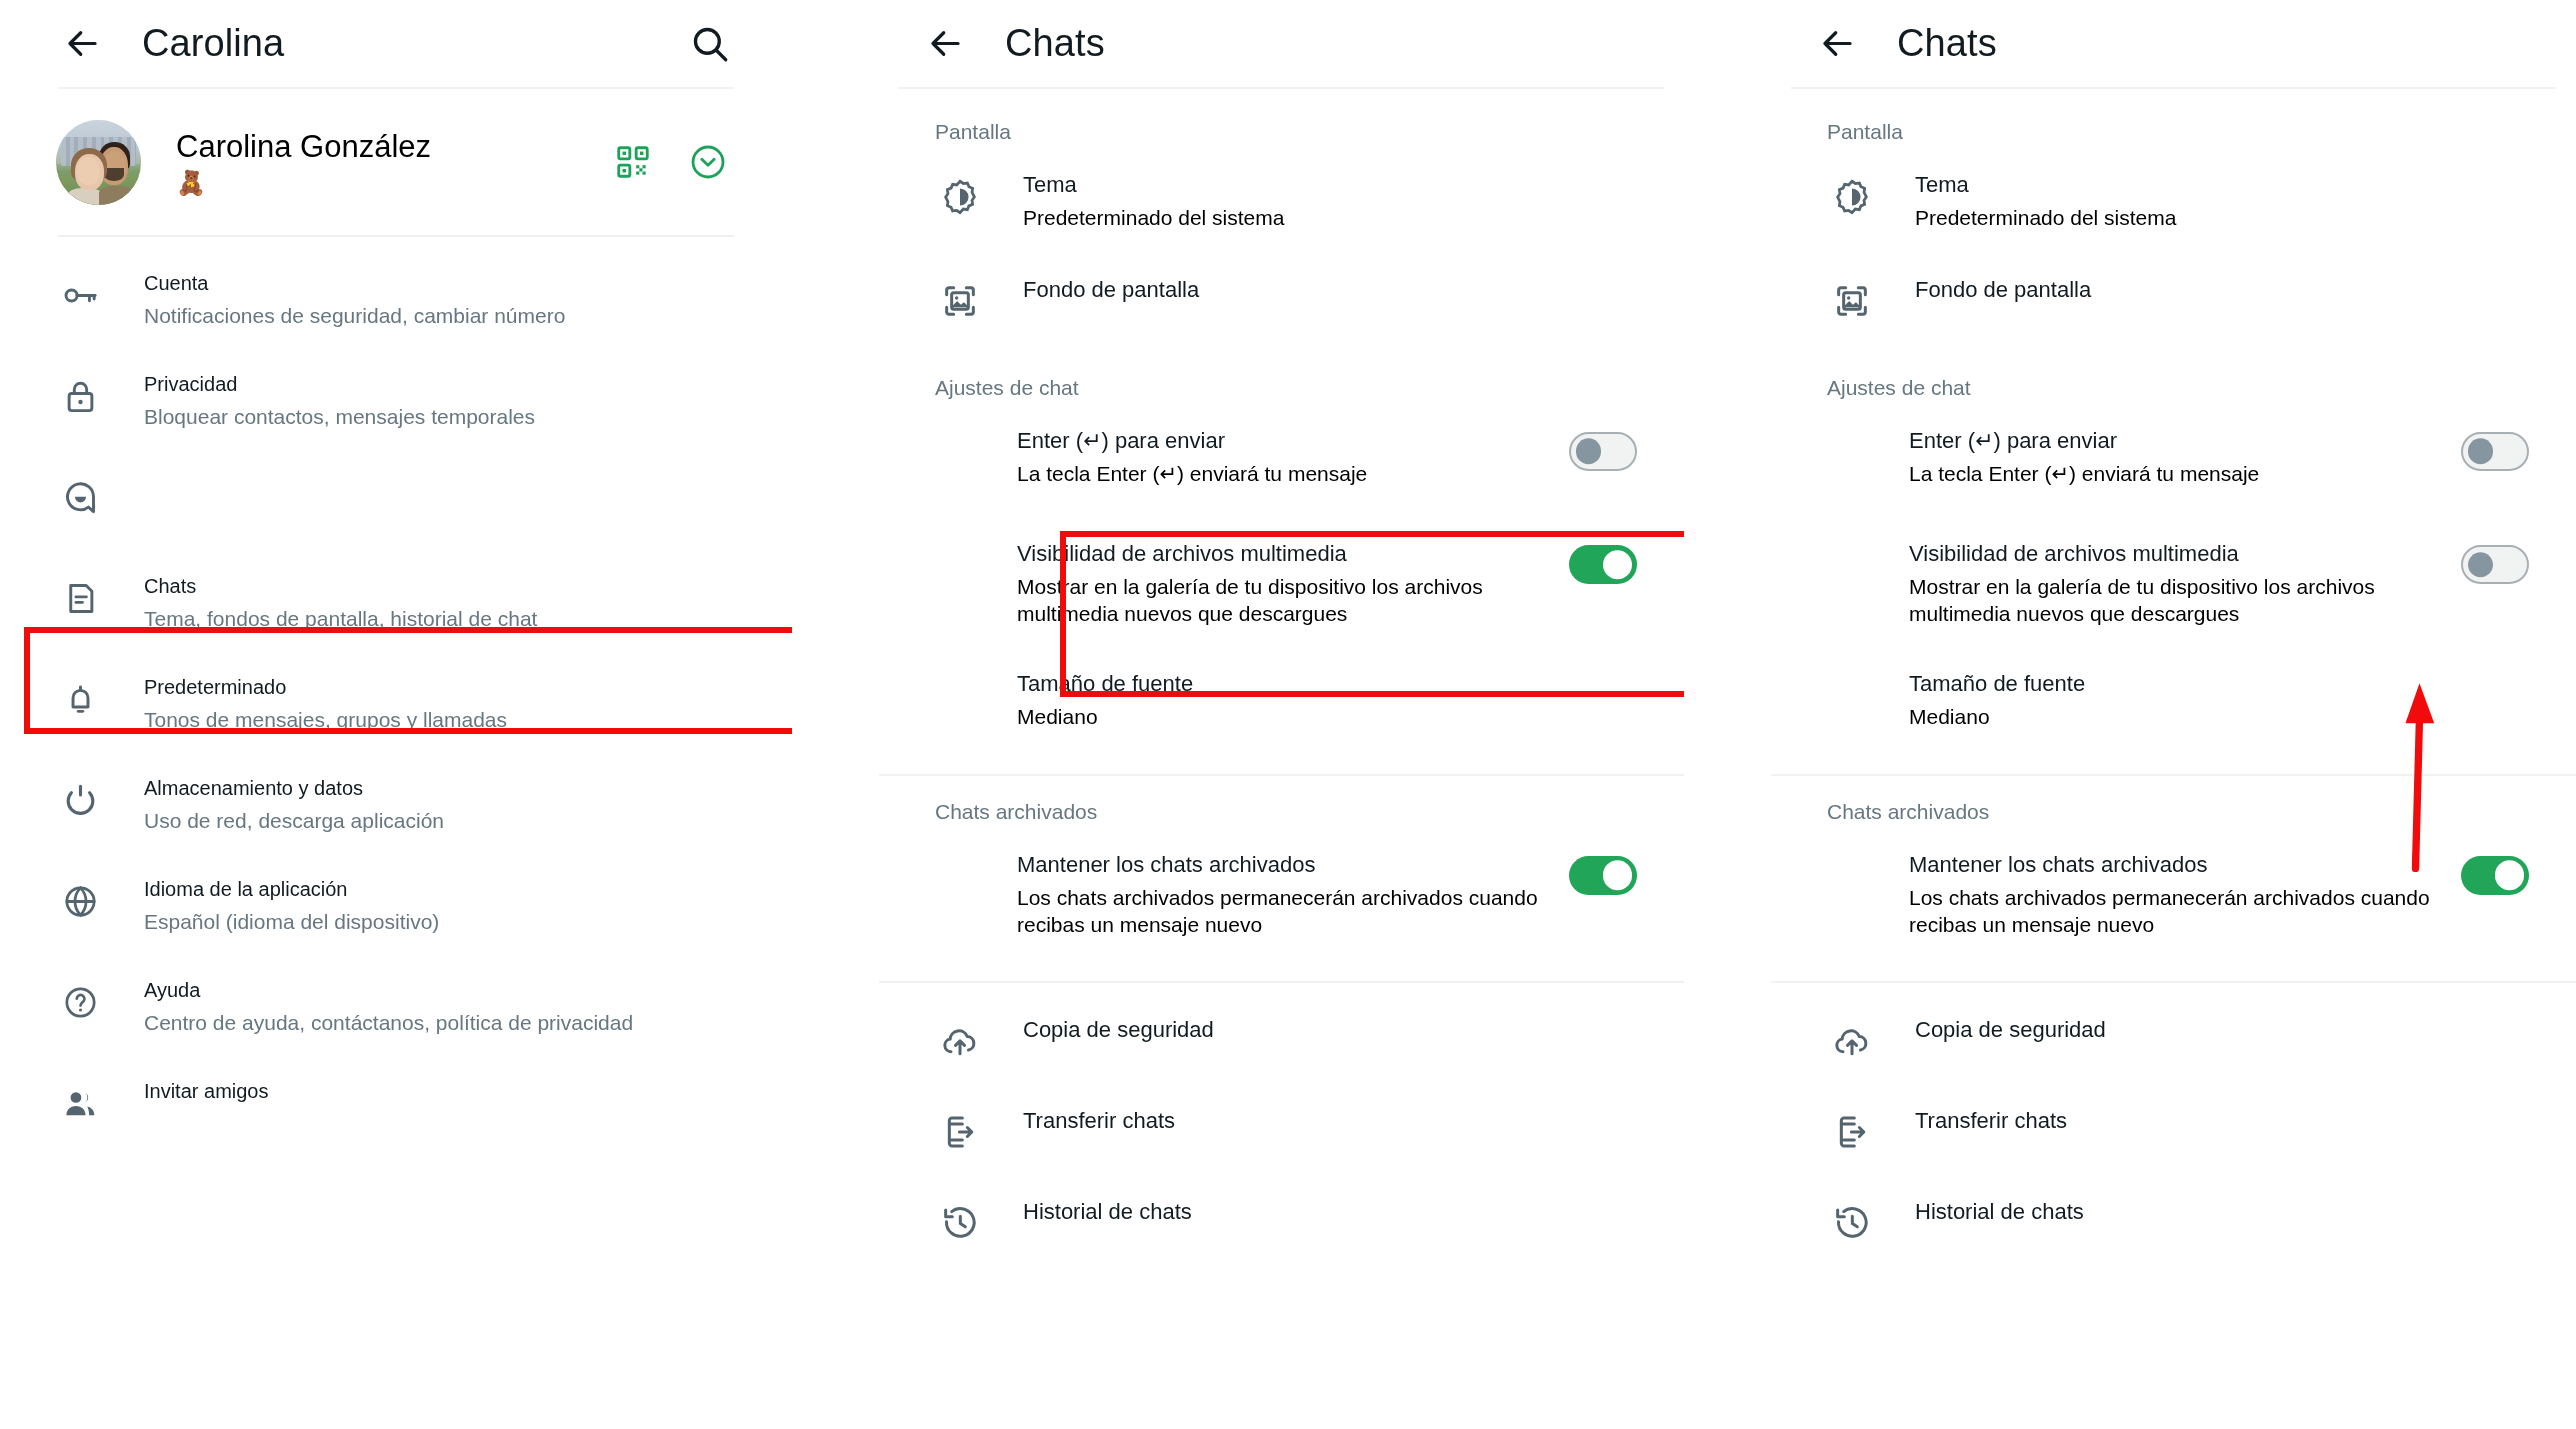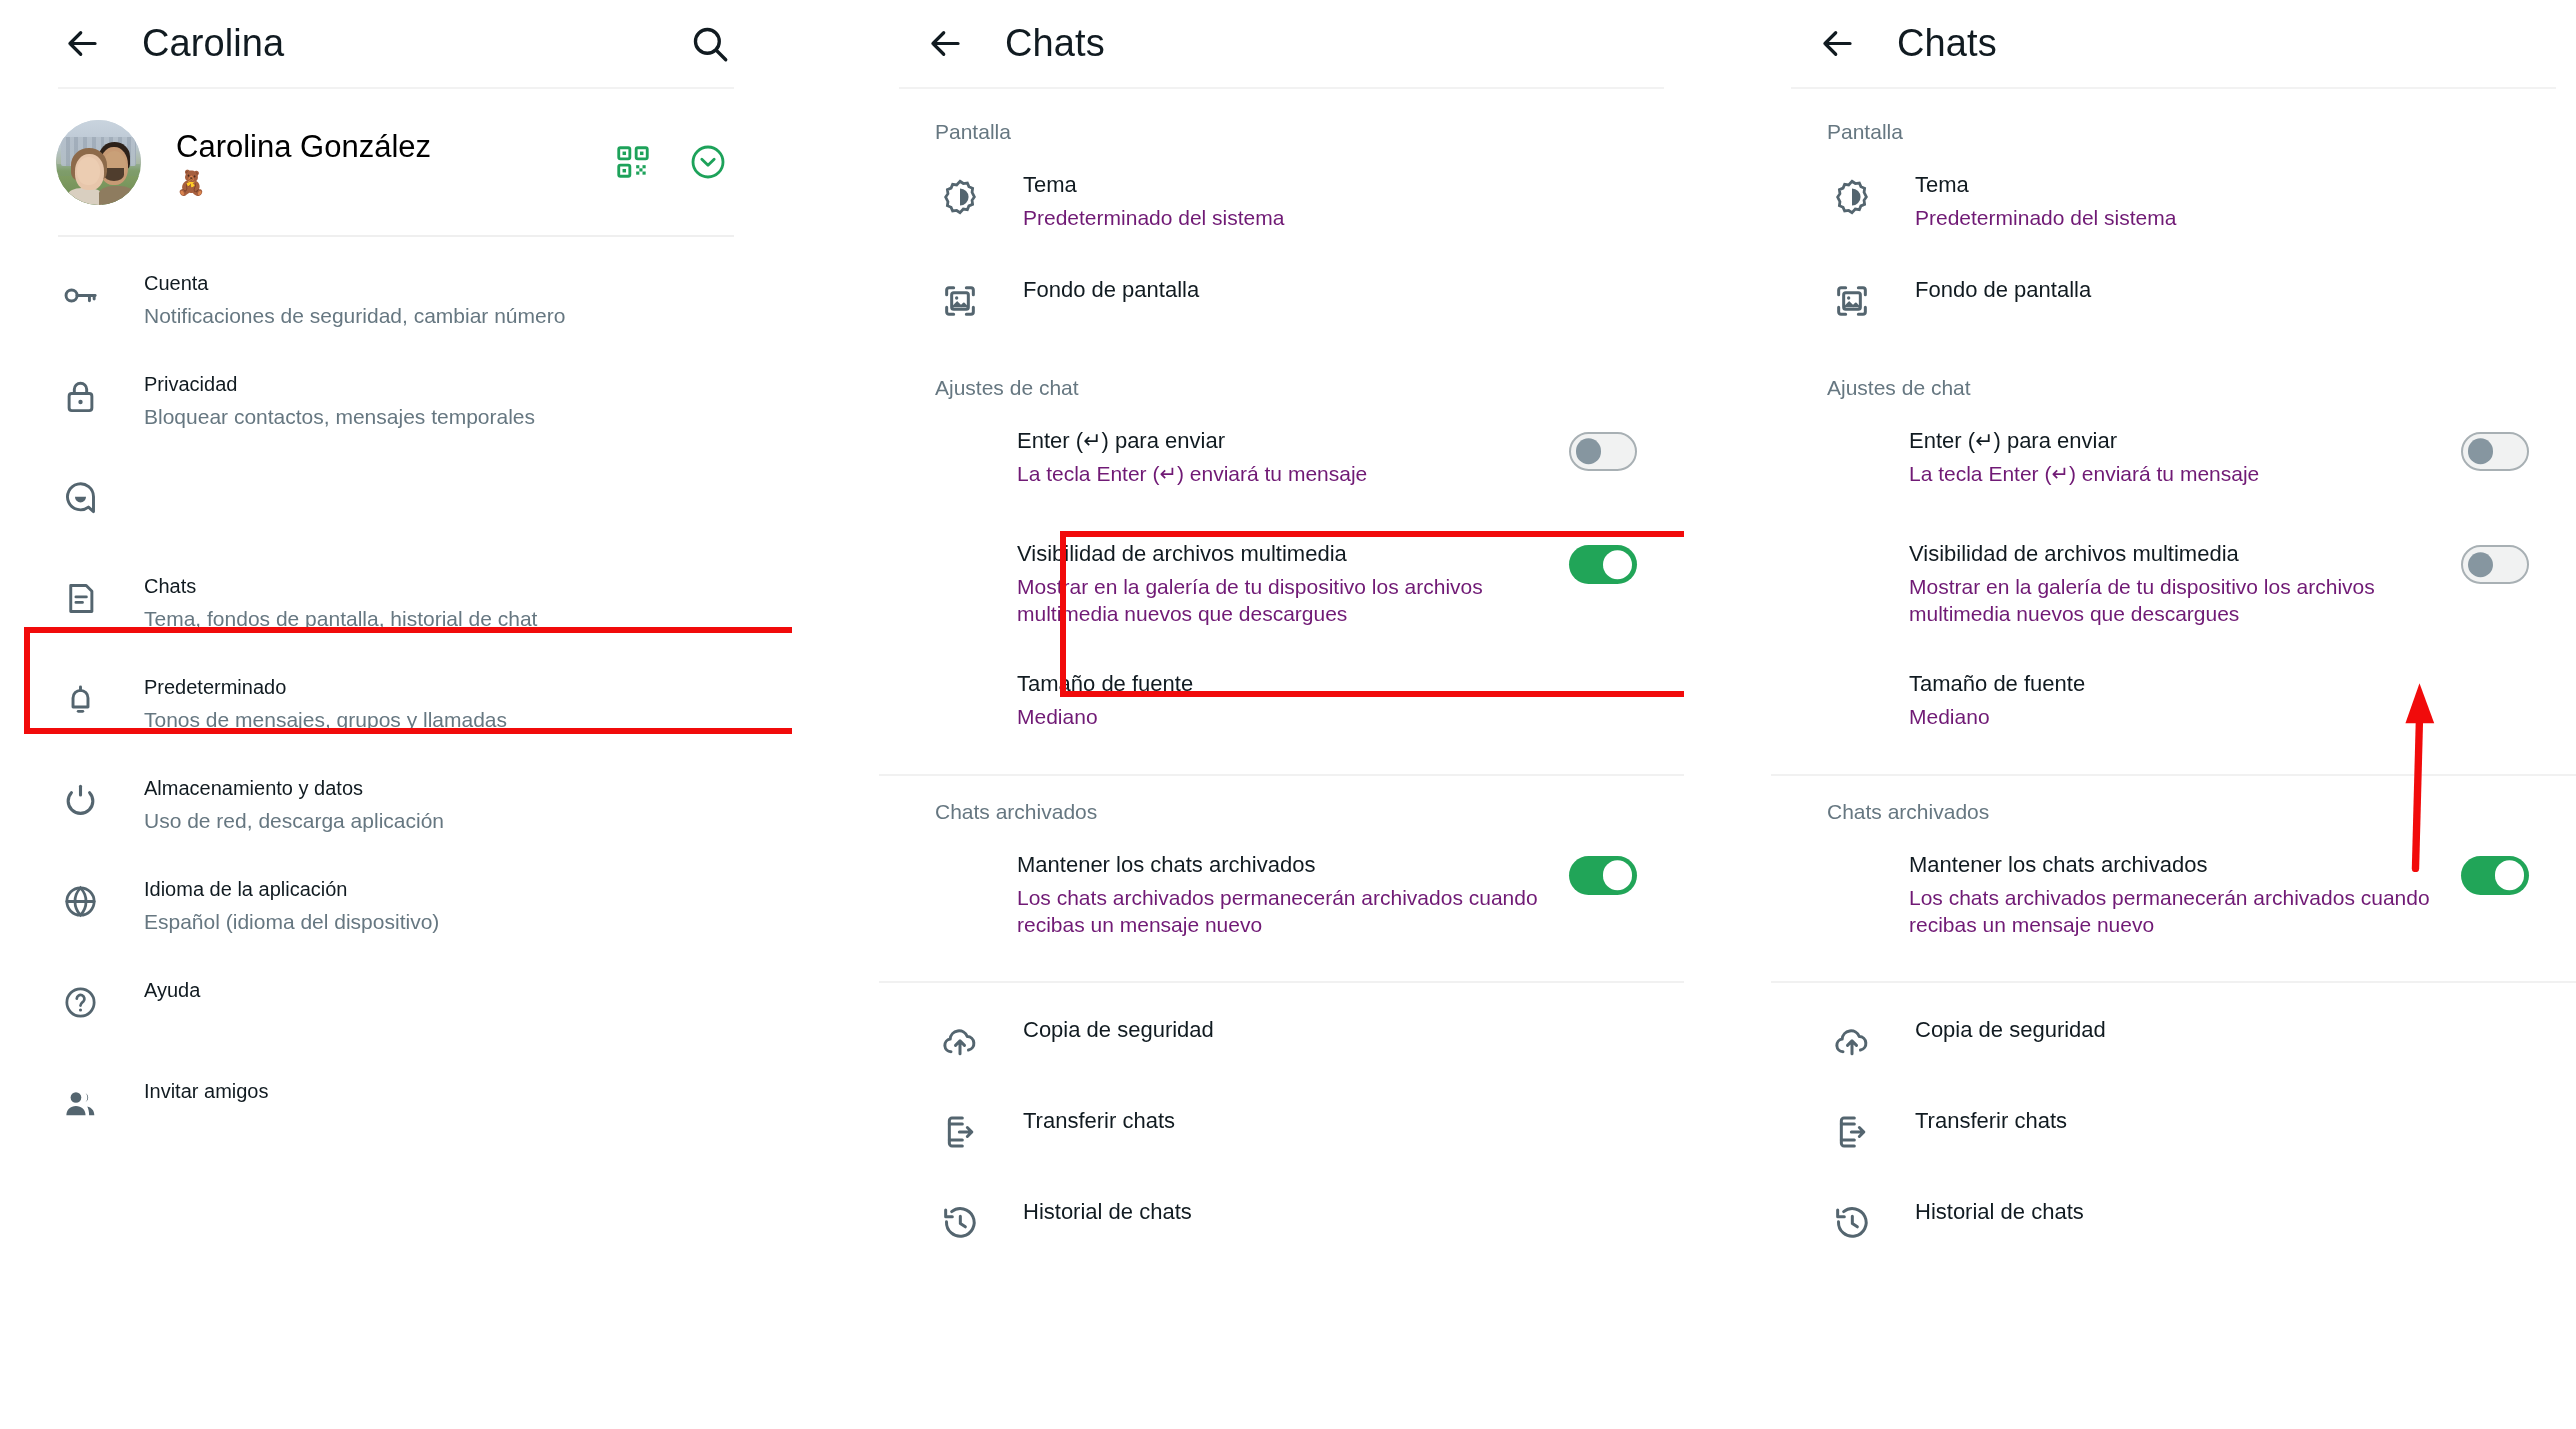--- a/index.html
+++ b/index.html
@@ -70,21 +70,21 @@
   .row .t1{font-size:20px;color:#111b21;line-height:1.18;}
   .row .t2{font-size:21px;color:#667781;line-height:1.26;margin-top:7.4px;}
 
   
   .sectionlabel{font-size:21px;color:#667781;padding:31px 0 12px 56px;}
   .crow{display:flex;align-items:flex-start;padding:16px 47px 16px 56px;box-sizing:border-box;}
   .crow .ico{width:50px;flex:0 0 50px;display:flex;align-items:flex-start;justify-content:center;padding-top:4px;}
   .crow .txt{margin-left:38px;flex:1 1 auto;}
   .crow .txt.noicon{margin-left:82px;}
   .crow .t1{font-size:22px;color:#111b21;line-height:1.18;}
-  .crow .t2{font-size:21px;color:#701a75;line-height:1.3;margin-top:6px;max-width:523px;}
+  .crow .t2{font-size:21px;color:#000000;line-height:1.3;margin-top:6px;max-width:523px;}
   .crow .tog{flex:0 0 auto;margin-left:17.4px;margin-top:4px;}
   .hdivider{height:2px;background:#f1f1f1;margin:17.4px 0 0 0;}
 
   
   .toggle{width:68px;height:39px;border-radius:19.5px;position:relative;box-sizing:border-box;}
   .toggle.on{background:#21a558;}
   .toggle.off{background:#f1f2f2;border:2px solid #a8b0b4;}
   .toggle .knob{position:absolute;border-radius:50%;top:50%;transform:translateY(-50%);}
   .toggle.on .knob{width:29.5px;height:29.5px;background:#ffffff;right:4.7px;}
   .toggle.off .knob{width:25.5px;height:25.5px;background:#8696a0;left:4.7px;}
@@ -261,20 +261,21 @@
       <div class="row">
         <div class="ico">
           <svg width="39" height="39" viewBox="0 0 24 24" fill="none" stroke="#54656f" stroke-width="1.7" stroke-linecap="round">
               <circle cx="12" cy="12" r="8.4"></circle>
               <path d="M9.7 9.6a2.35 2.35 0 114.1 1.7c-.9.9-1.8 1.3-1.8 2.6"></path>
               <circle cx="12" cy="16.6" r="0.95" fill="#54656f" stroke="none"></circle>
             </svg>
         </div>
         <div class="txt">
           <div class="t1">Ayuda</div>
+          <div class="t2">Centro de ayuda, contáctanos, política de privacidad</div>
         </div>
       </div>
 
       <div class="row">
         <div class="ico">
           <svg width="39" height="39" viewBox="0 0 24 24" fill="#54656f" stroke="none">
             <circle cx="9.2" cy="8.3" r="3.3"></circle>
             <path d="M3.3 19.2c0-3.3 2.6-5.6 5.9-5.6s5.9 2.3 5.9 5.6z"></path>
             <path d="M15.1 5.6a3.2 3.2 0 010 5.6 4 4 0 000-5.6z"></path>
             <path d="M16.2 13.9c2.5.5 4.3 2.5 4.3 5.3h-3.2c0-2-.4-3.7-1.1-5.3z"></path>

